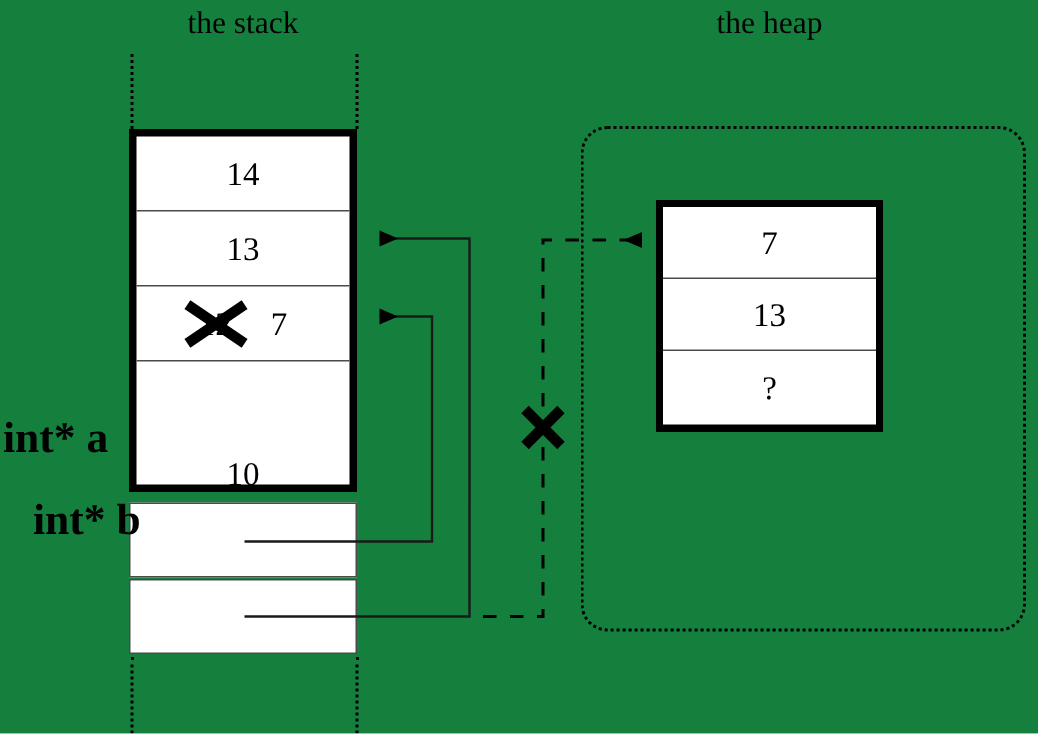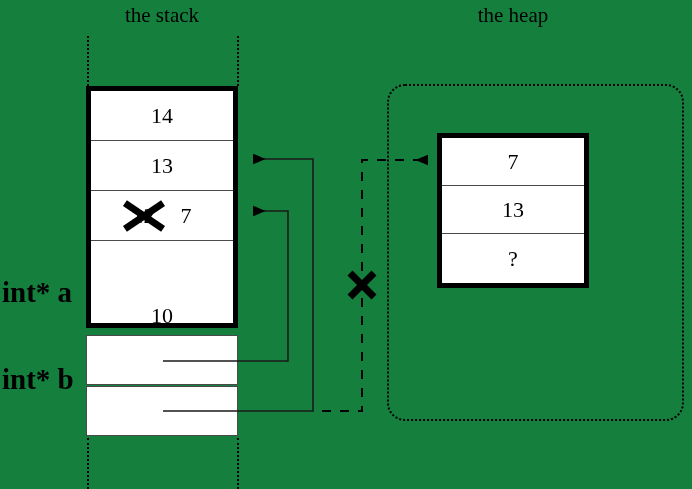--- a/index.html
+++ b/index.html
@@ -114,21 +114,21 @@
     position: absolute;
     left: 2px;
     width: 82px;
     font-size: 29px;
     color: #000000;
     text-align: left;
     white-space: nowrap;
     font-weight: bold;
   }
   #label-a { top: 276px; }
-  #label-b { top: 363px; }
+  #label-b { top: 331px; margin-left: 20px; }
   #label-c { top: 399px; }
 
   
   .guide {
     position: absolute;
     width: 0;
     border-left: 2px dotted #000000;
   }
   #guide-tl { left: 87px;  top: 36px;  height: 50px; }
   #guide-tr { left: 237px; top: 36px;  height: 50px; }

